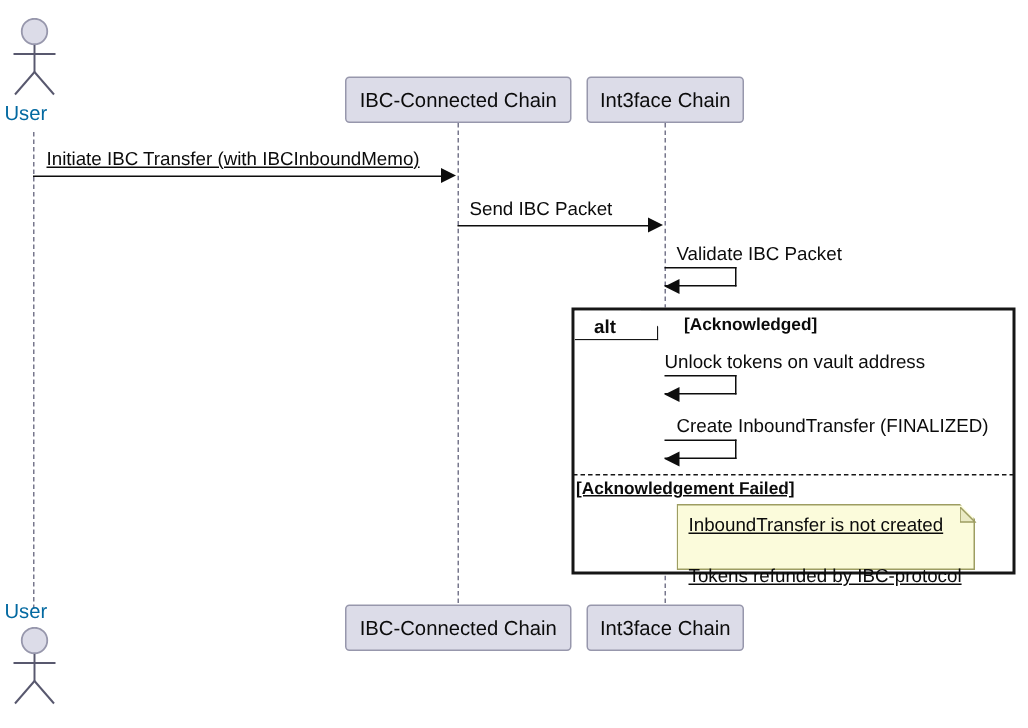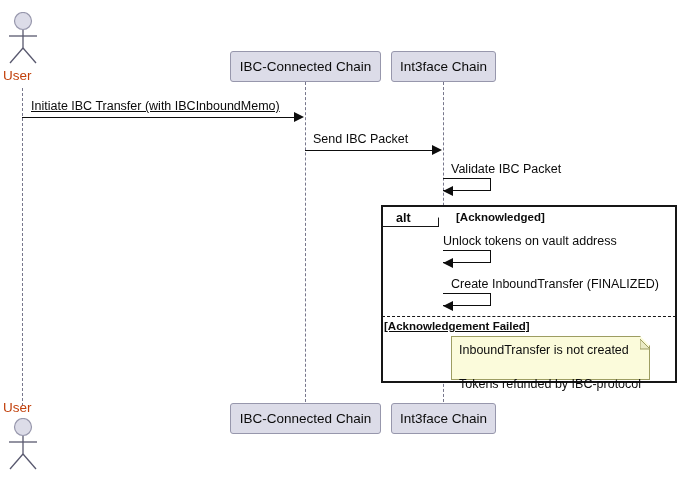--- a/index.html
+++ b/index.html
@@ -41,21 +41,21 @@
     white-space: nowrap;
   }
   
   .actor {
     position: absolute;
     z-index: 4;
   }
   .actor-label {
     position: absolute;
     font-size: 13.5px;
-    color: #c2410c;
+    color: #0369a1;
     white-space: nowrap;
     z-index: 4;
   }
   
   .msg-line {
     position: absolute;
     height: 0;
     border-top: 1px solid #0d0d0d;
     z-index: 3;
   }
@@ -135,20 +135,21 @@
     border: 1px solid #9d9d62;
     z-index: 6;
   }
   .note-text {
     position: absolute;
     font-size: 12.5px;
     color: #0b0b0b;
     line-height: 17px;
     white-space: nowrap;
     z-index: 7;
+    text-decoration: underline;
   }
   .note-fold-edge {
     position: absolute;
     z-index: 8;
   }
 </style>
 </head>
 <body>
 
 <div id="diagram">

